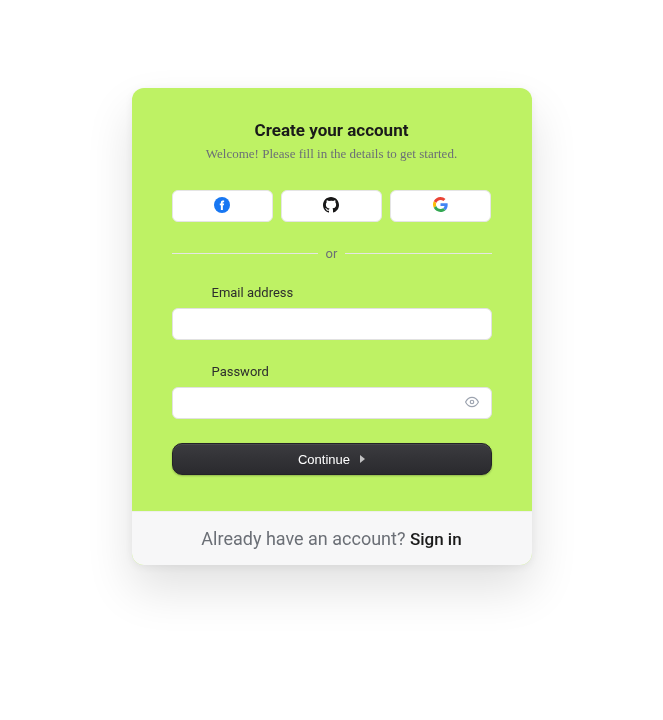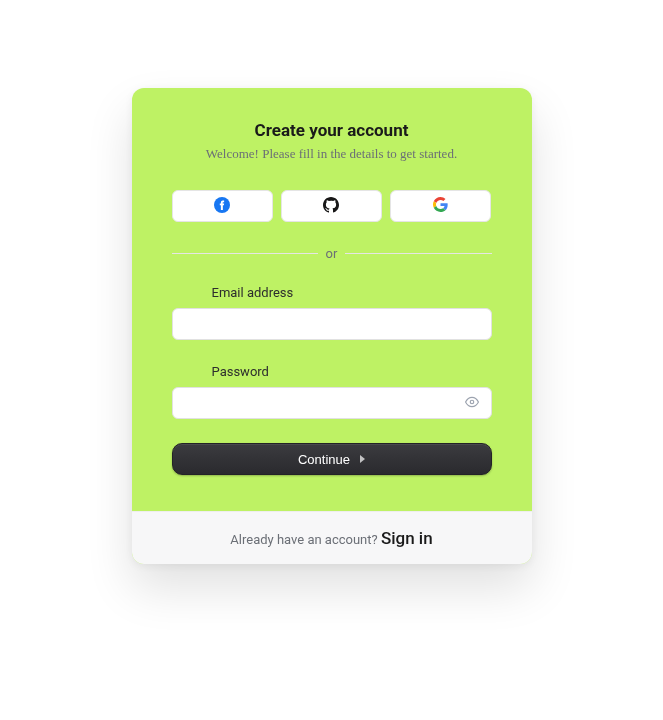--- a/index.html
+++ b/index.html
@@ -132,21 +132,21 @@
       border-top: 4px solid transparent;
       border-bottom: 4px solid transparent;
     }
     .card-footer {
       background: #f7f7f8;
       border-top: 1px solid #eeeeee;
       padding: 16px;
       text-align: center;
     }
     .footer-text {
-      font-size: 13px;
+      font-size: 18px;
       color: #6b6f76;
     }
     .footer-link {
       font-size: 17px;
       color: #1a1a1a;
       font-weight: 500;
       text-decoration: none;
       cursor: pointer;
     }
   </style>

